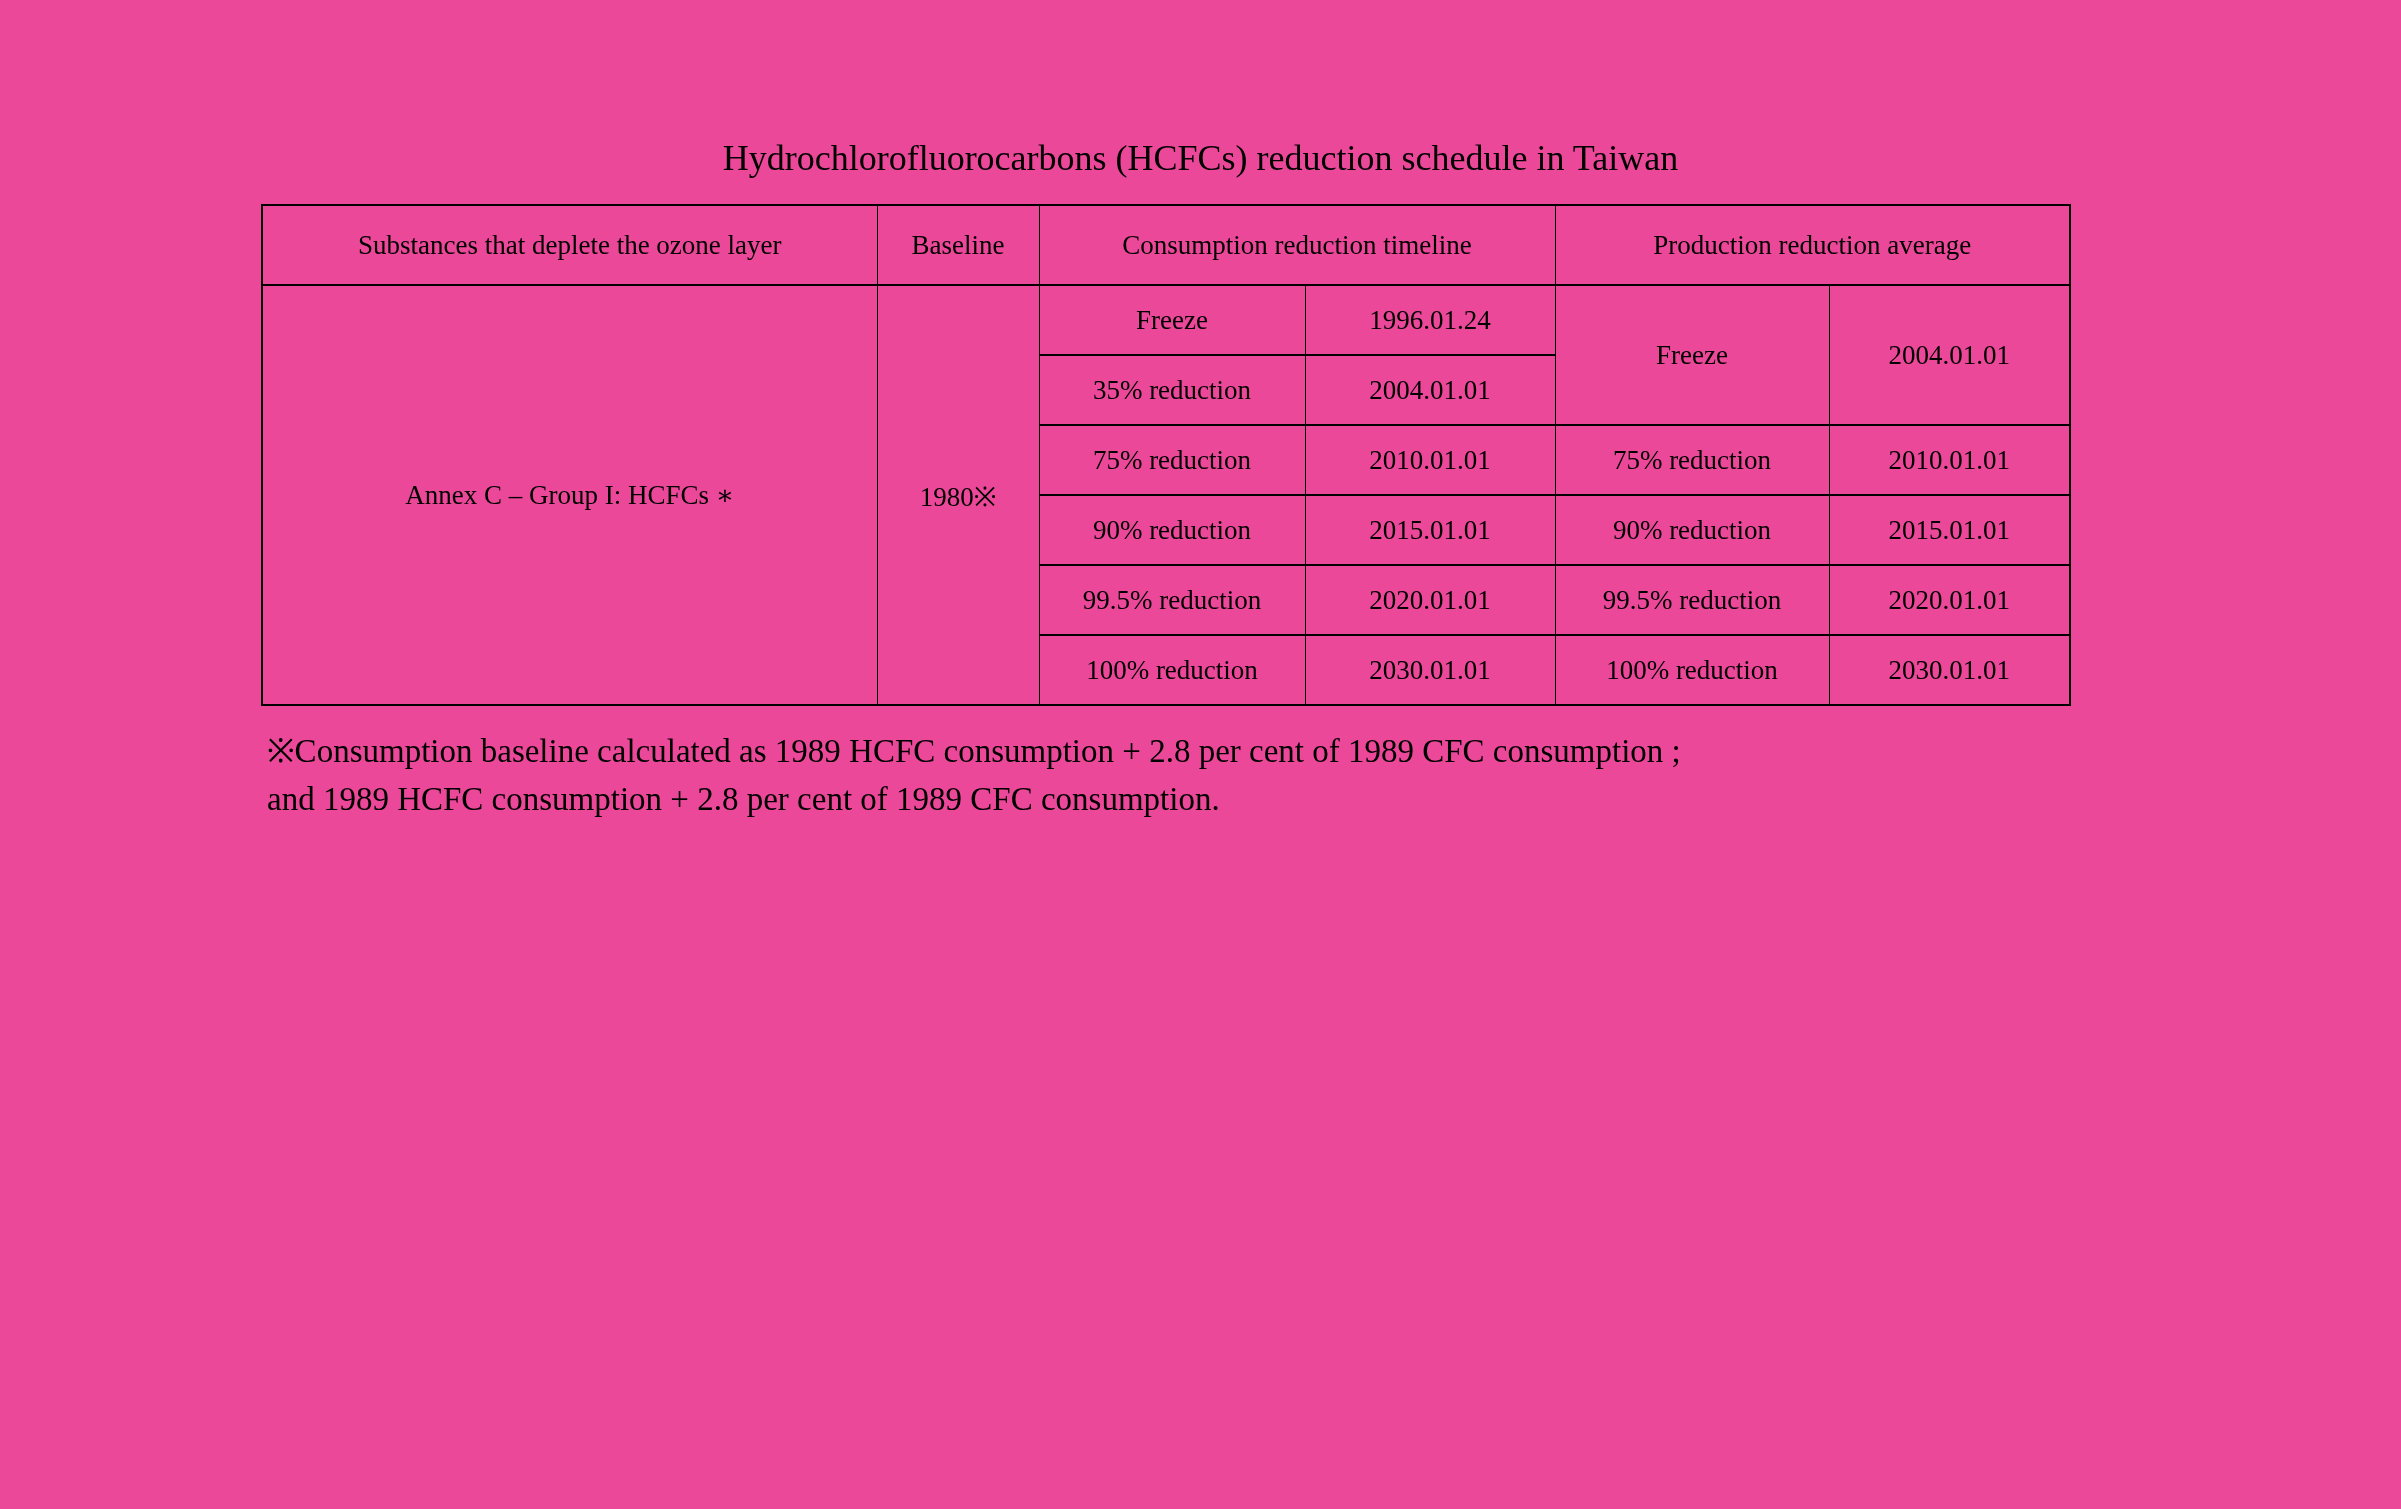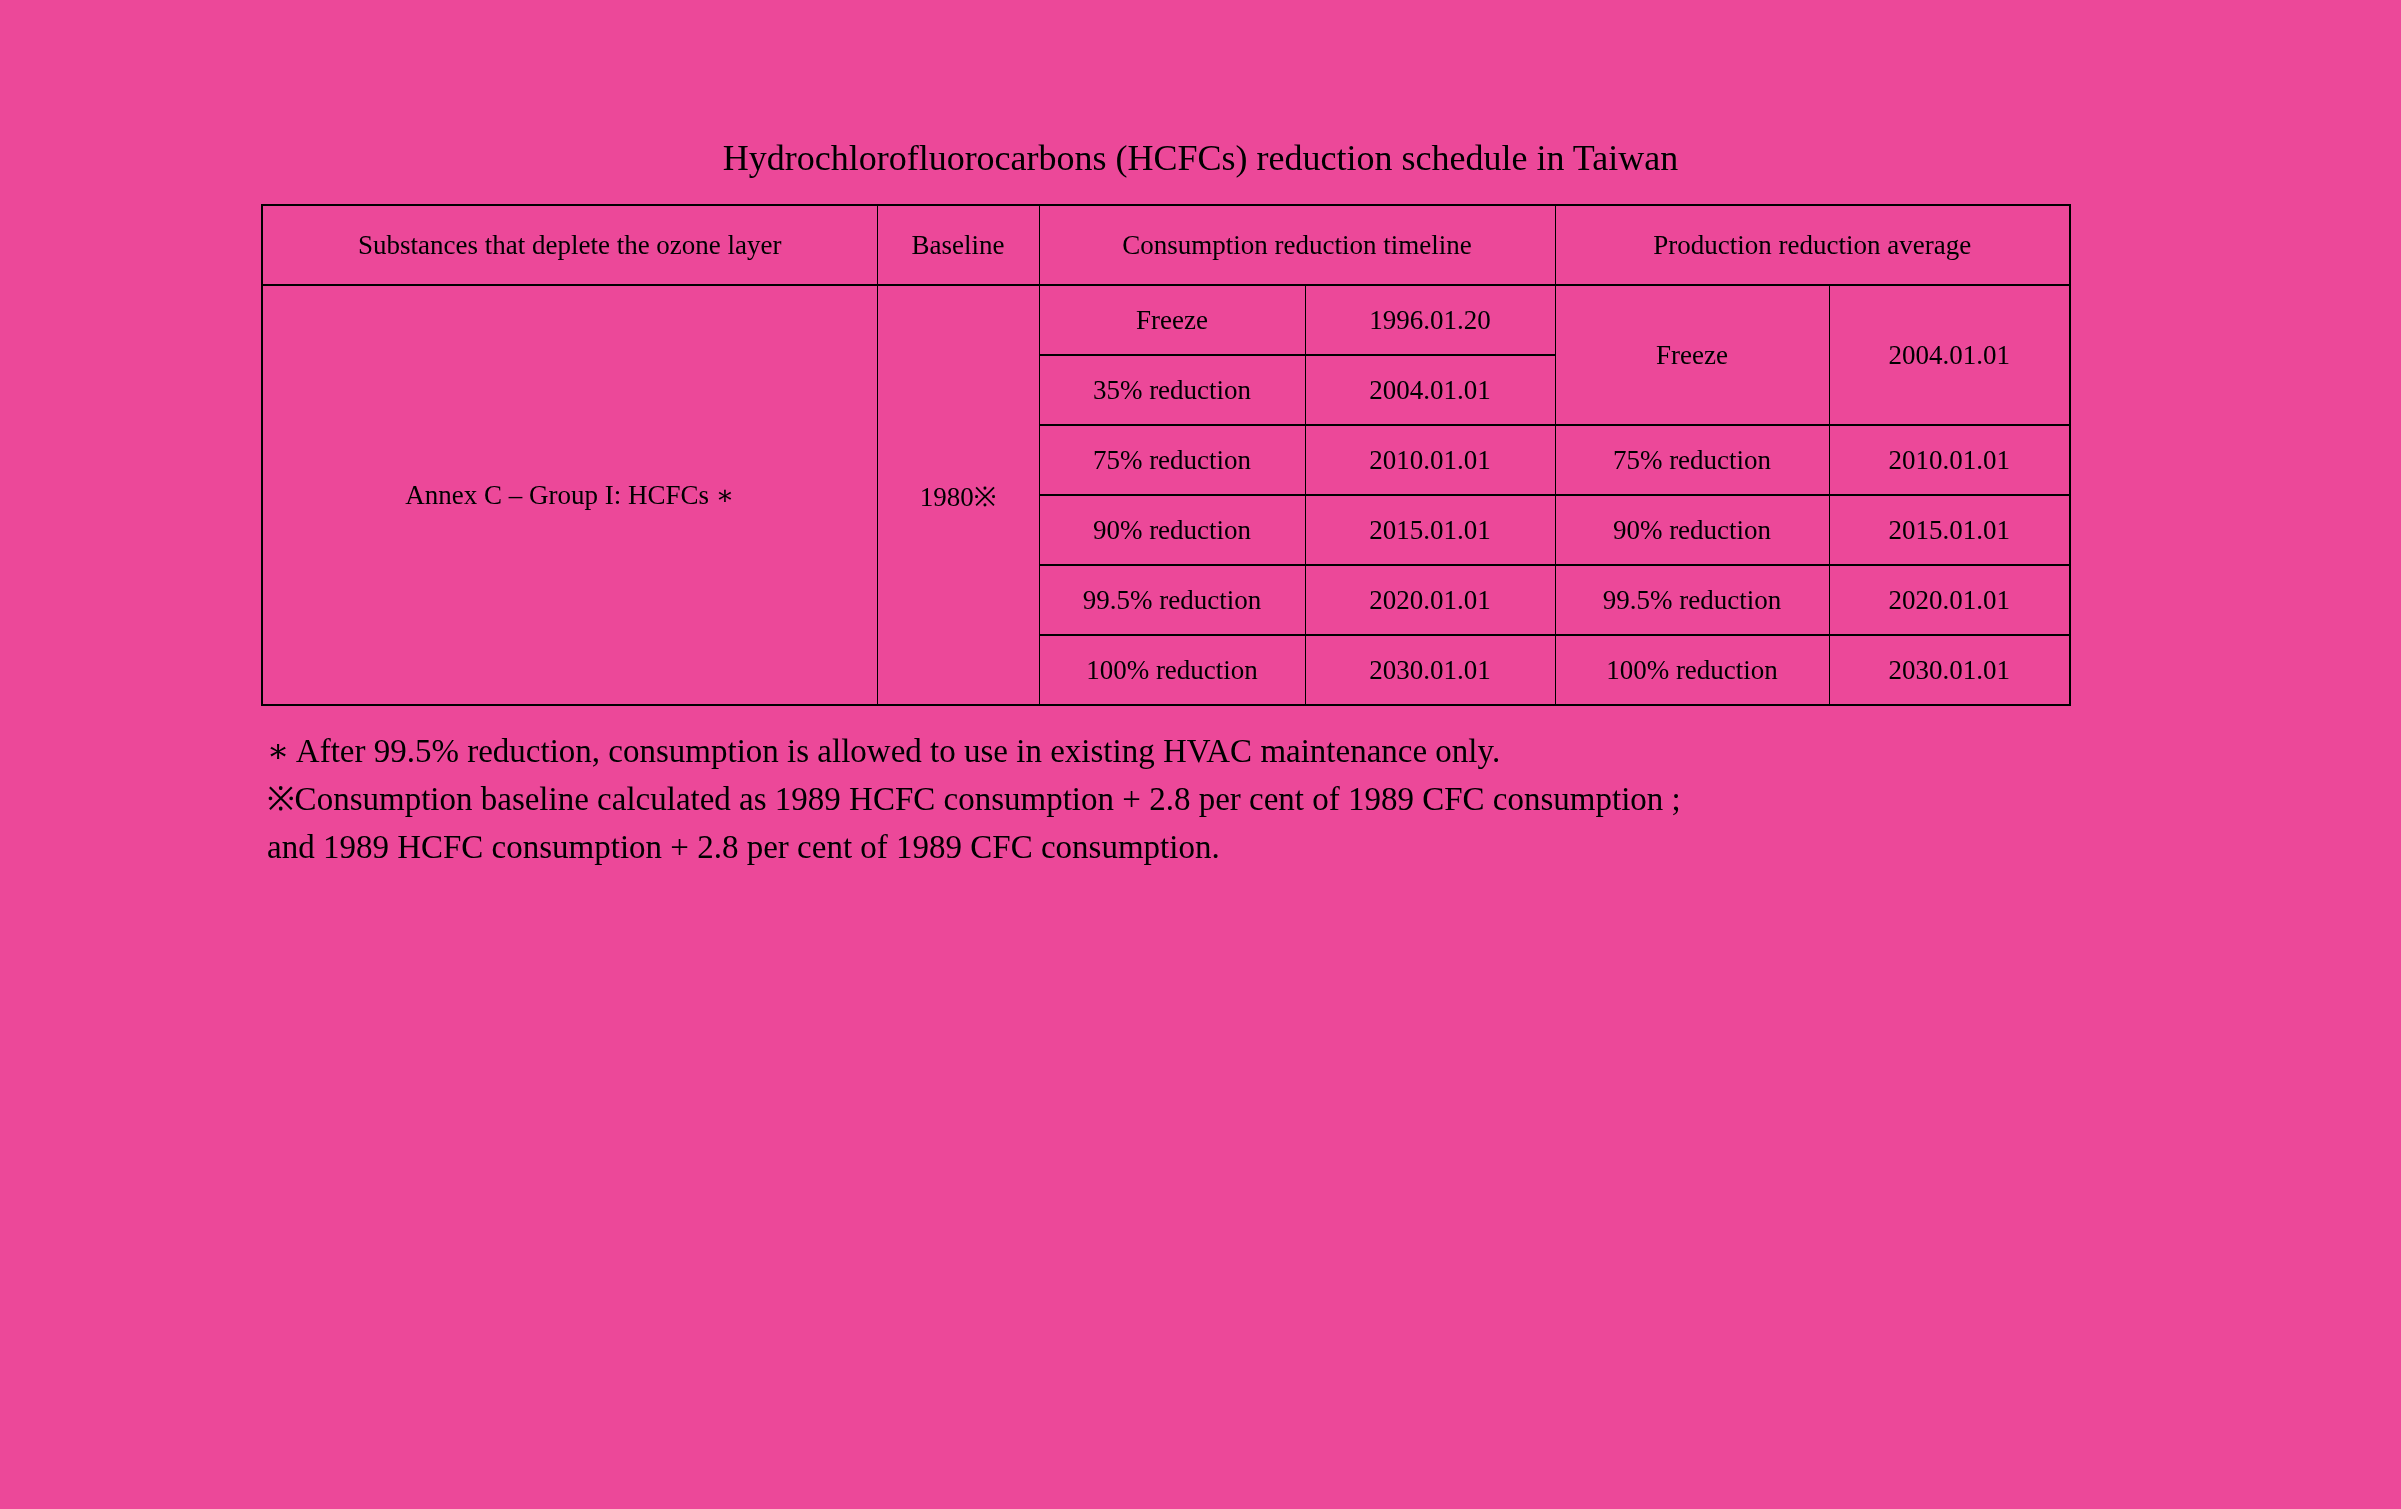--- a/index.html
+++ b/index.html
@@ -80,21 +80,21 @@
         <td>Substances that deplete the ozone layer</td>
         <td>Baseline</td>
         <td colspan="2">Consumption reduction timeline</td>
         <td colspan="2">Production reduction average</td>
       </tr>
 
       <tr class="body-row">
         <td rowspan="6">Annex C – Group I: HCFCs ∗</td>
         <td rowspan="6">1980※</td>
         <td>Freeze</td>
-        <td>1996.01.20</td>
+        <td>1996.01.24</td>
         <td rowspan="2">Freeze</td>
         <td rowspan="2">2004.01.01</td>
       </tr>
 
       <tr class="body-row">
         <td>35% reduction</td>
         <td>2004.01.01</td>
       </tr>
 
       <tr class="body-row">
@@ -121,19 +121,18 @@
       <tr class="body-row">
         <td>100% reduction</td>
         <td>2030.01.01</td>
         <td>100% reduction</td>
         <td>2030.01.01</td>
       </tr>
     </tbody>
   </table>
 
   <div class="footnotes">
-    <div class="footnote-line">∗ After 99.5% reduction, consumption is allowed to use in existing HVAC maintenance only.</div>
     <div class="footnote-line">※Consumption baseline calculated as 1989 HCFC consumption + 2.8 per cent of 1989 CFC consumption ;</div>
     <div class="footnote-line">and 1989 HCFC consumption + 2.8 per cent of 1989 CFC consumption.</div>
   </div>
 
 </div>
 
 
 </body></html>

